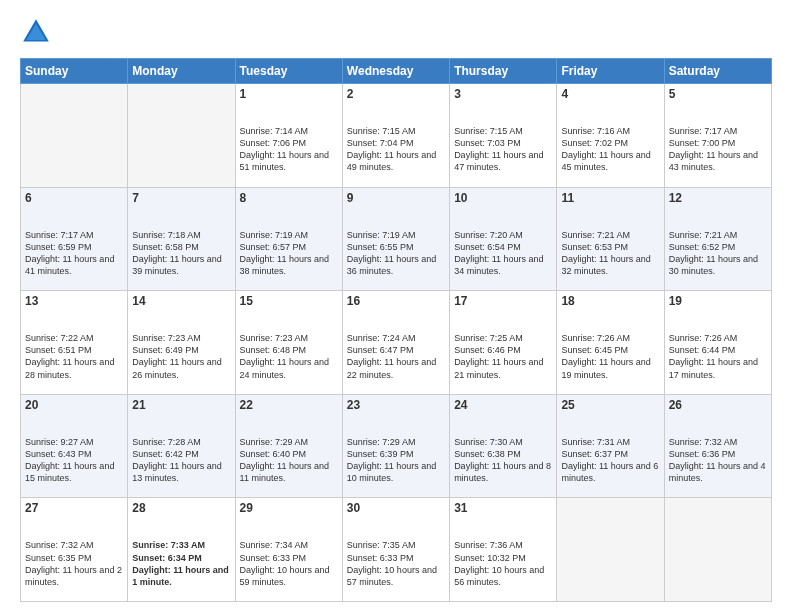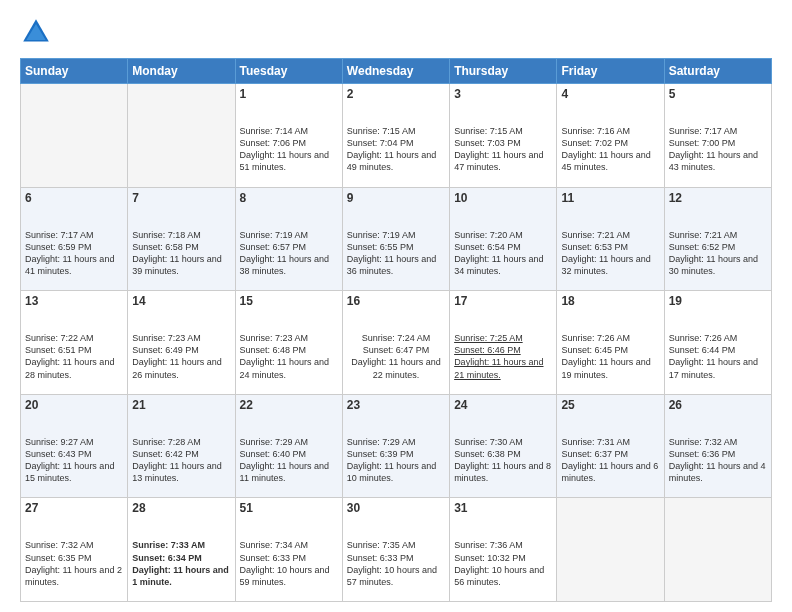--- a/index.html
+++ b/index.html
@@ -228,27 +228,27 @@
 Daylight: 11 hours and 26 minutes.</div>
           </td>
           <td>
             <span class="day-num">15</span>
             <div class="cell-text" style="white-space: pre-line;">Sunrise: 7:23 AM
 Sunset: 6:48 PM
 Daylight: 11 hours and 24 minutes.</div>
           </td>
           <td>
             <span class="day-num">16</span>
-            <div class="cell-text" style="white-space: pre-line; text-align: center;">Sunrise: 7:24 AM
+            <div class="cell-text" style="white-space: pre-line;">Sunrise: 7:24 AM
 Sunset: 6:47 PM
 Daylight: 11 hours and 22 minutes.</div>
           </td>
           <td>
             <span class="day-num">17</span>
-            <div class="cell-text" style="white-space: pre-line; text-decoration: underline;">Sunrise: 7:25 AM
+            <div class="cell-text" style="white-space: pre-line;">Sunrise: 7:25 AM
 Sunset: 6:46 PM
 Daylight: 11 hours and 21 minutes.</div>
           </td>
           <td>
             <span class="day-num">18</span>
             <div class="cell-text" style="white-space: pre-line;">Sunrise: 7:26 AM
 Sunset: 6:45 PM
 Daylight: 11 hours and 19 minutes.</div>
           </td>
           <td>
@@ -309,21 +309,21 @@
 Sunset: 6:35 PM
 Daylight: 11 hours and 2 minutes.</div>
           </td>
           <td>
             <span class="day-num">28</span>
             <div class="cell-text" style="white-space: pre-line; font-weight: bold;">Sunrise: 7:33 AM
 Sunset: 6:34 PM
 Daylight: 11 hours and 1 minute.</div>
           </td>
           <td>
-            <span class="day-num">51</span>
+            <span class="day-num">29</span>
             <div class="cell-text" style="white-space: pre-line;">Sunrise: 7:34 AM
 Sunset: 6:33 PM
 Daylight: 10 hours and 59 minutes.</div>
           </td>
           <td>
             <span class="day-num">30</span>
             <div class="cell-text" style="white-space: pre-line;">Sunrise: 7:35 AM
 Sunset: 6:33 PM
 Daylight: 10 hours and 57 minutes.</div>
           </td>

